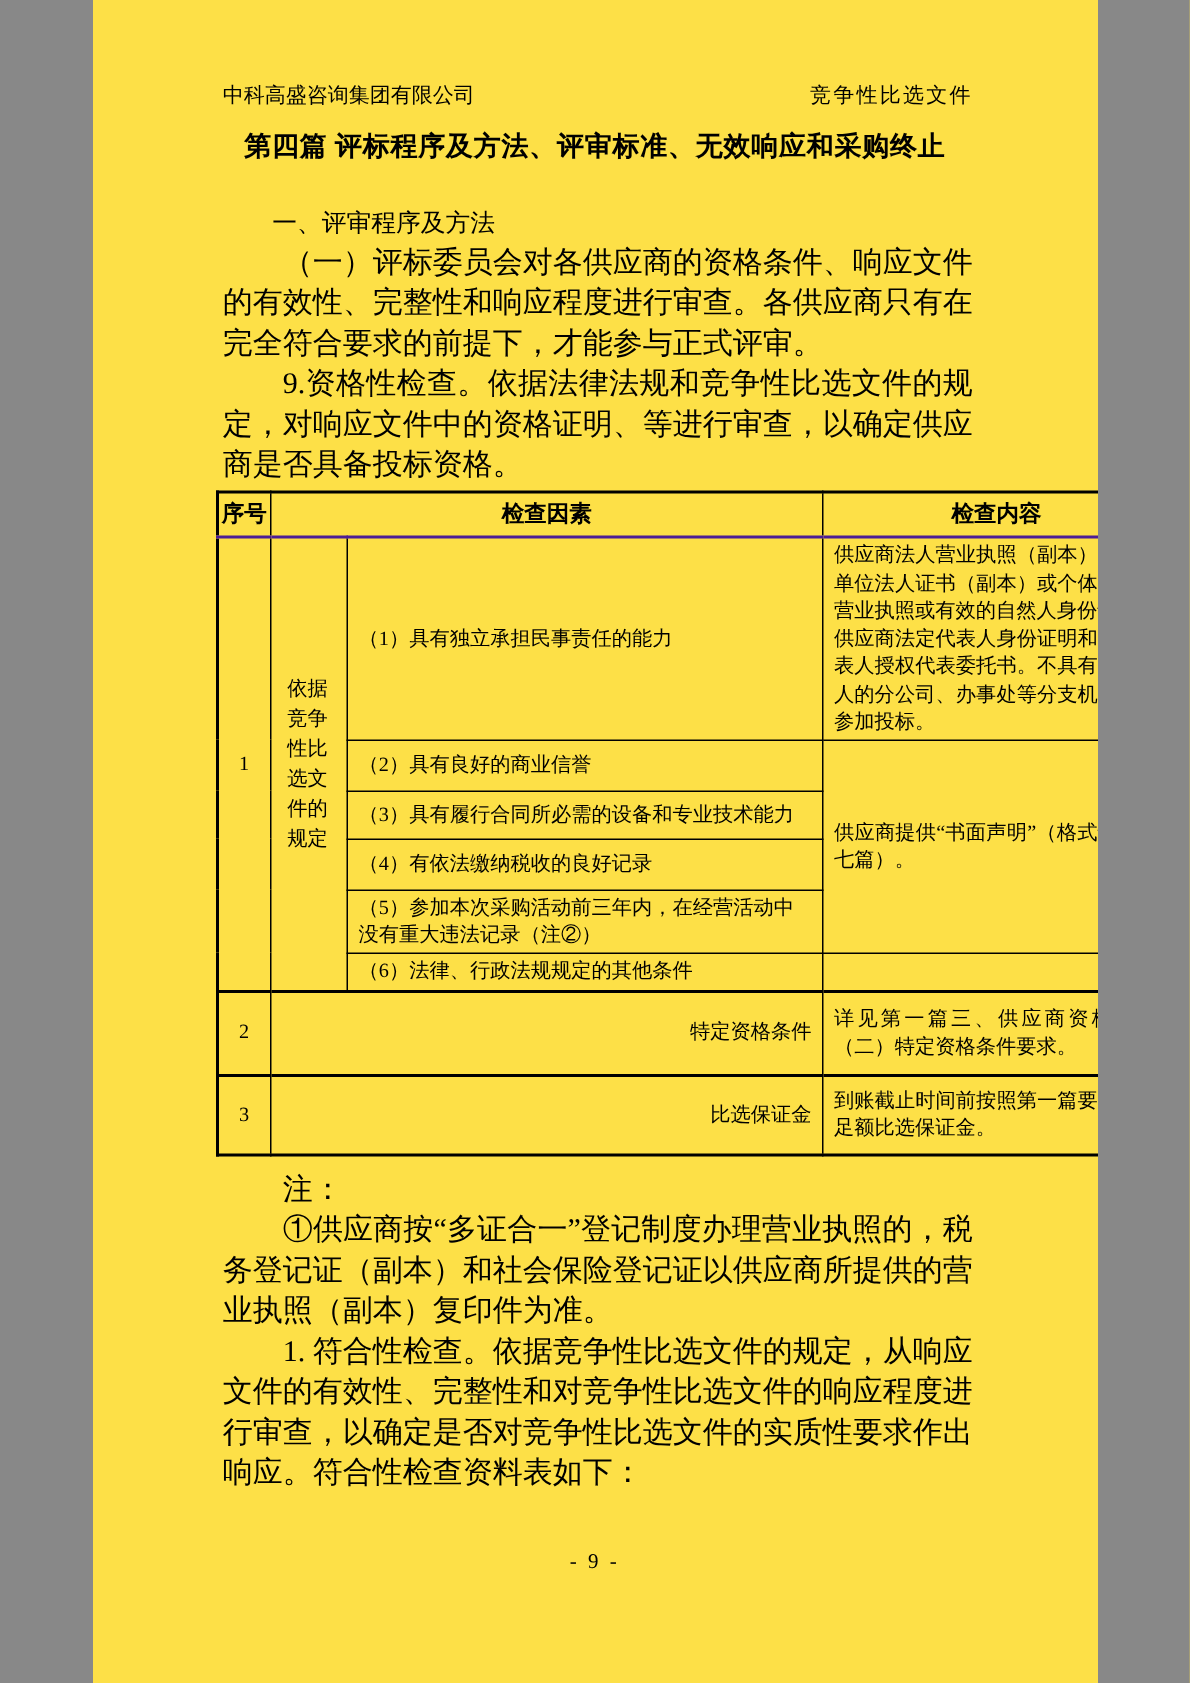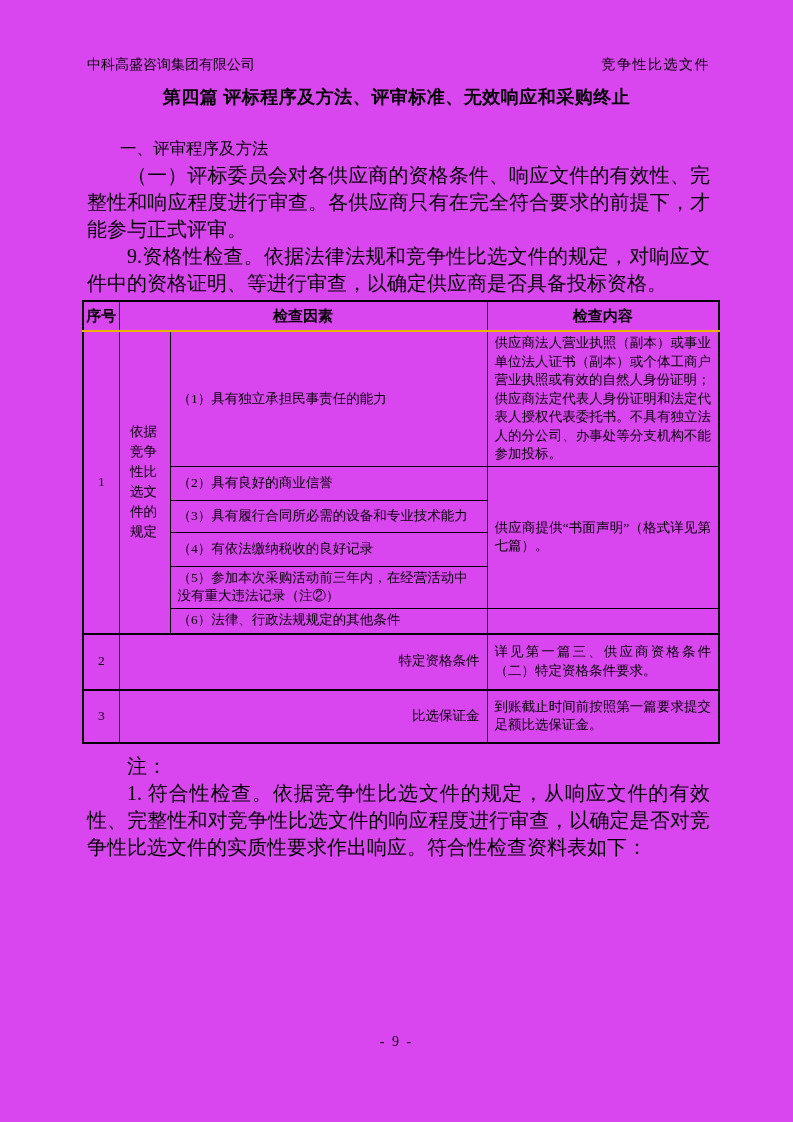--- a/index.html
+++ b/index.html
@@ -1,20 +1,20 @@
 <!DOCTYPE html>
 <html><head>
 <meta charset="utf-8">
 <style>
   html,body{margin:0;padding:0;background:#888;}
   .page{
     position:relative;
-    width:793px;height:1122px;
+    width:670px;height:1122px;
     margin:0 auto;
-    background:#d946ef;
+    background:#fde047;
     color:#000;
     font-family:"Liberation Serif","DejaVu Serif",serif;
     overflow:hidden;
   }
   .doc-header{
     display:flex;justify-content:space-between;align-items:flex-end;
     padding:57px 83px 0 87px;
     font-size:14px;line-height:16px;
   }
   .doc-header .right{letter-spacing:1.5px;}
@@ -46,21 +46,21 @@
   table.check td{
     border:1px solid #000;
     font-size:13.5px;line-height:18.5px;
     padding:2px 7px;
     vertical-align:middle;
     overflow:hidden;
   }
   tr.head td{
     font-weight:bold;font-size:15px;text-align:center;
     height:24px;padding:2px 2px;
-    border-bottom:2px solid #eab308;
+    border-bottom:2px solid #4c1d95;
   }
   td.seq{text-align:center;font-size:14px;padding:2px 2px;}
   td.factor{text-align:left;}
   td.fwide{text-align:right;}
   td.ccell{
     text-align:justify;
     font-size:13.5px;line-height:18.4px;
     padding:3px 6px;
   }
   td.prelines{white-space:pre-line;}
@@ -155,20 +155,21 @@
       <tr class="r-3 group-top">
         <td class="seq">3</td>
         <td class="fwide" colspan="2">比选保证金</td>
         <td class="ccell">到账截止时间前按照第一篇要求提交足额比选保证金。</td>
       </tr>
     </tbody>
       </table>
 
     <div class="notes">
       <p class="para">注：</p>
+      <p class="para">①供应商按“多证合一”登记制度办理营业执照的，税务登记证（副本）和社会保险登记证以供应商所提供的营业执照（副本）复印件为准。</p>
       <p class="para">1. 符合性检查。依据竞争性比选文件的规定，从响应文件的有效性、完整性和对竞争性比选文件的响应程度进行审查，以确定是否对竞争性比选文件的实质性要求作出响应。符合性检查资料表如下：</p>
     </div>
 
   </div>
 
   <div class="doc-footer">- 9 -</div>
 
 </div>
 
 </body></html>

